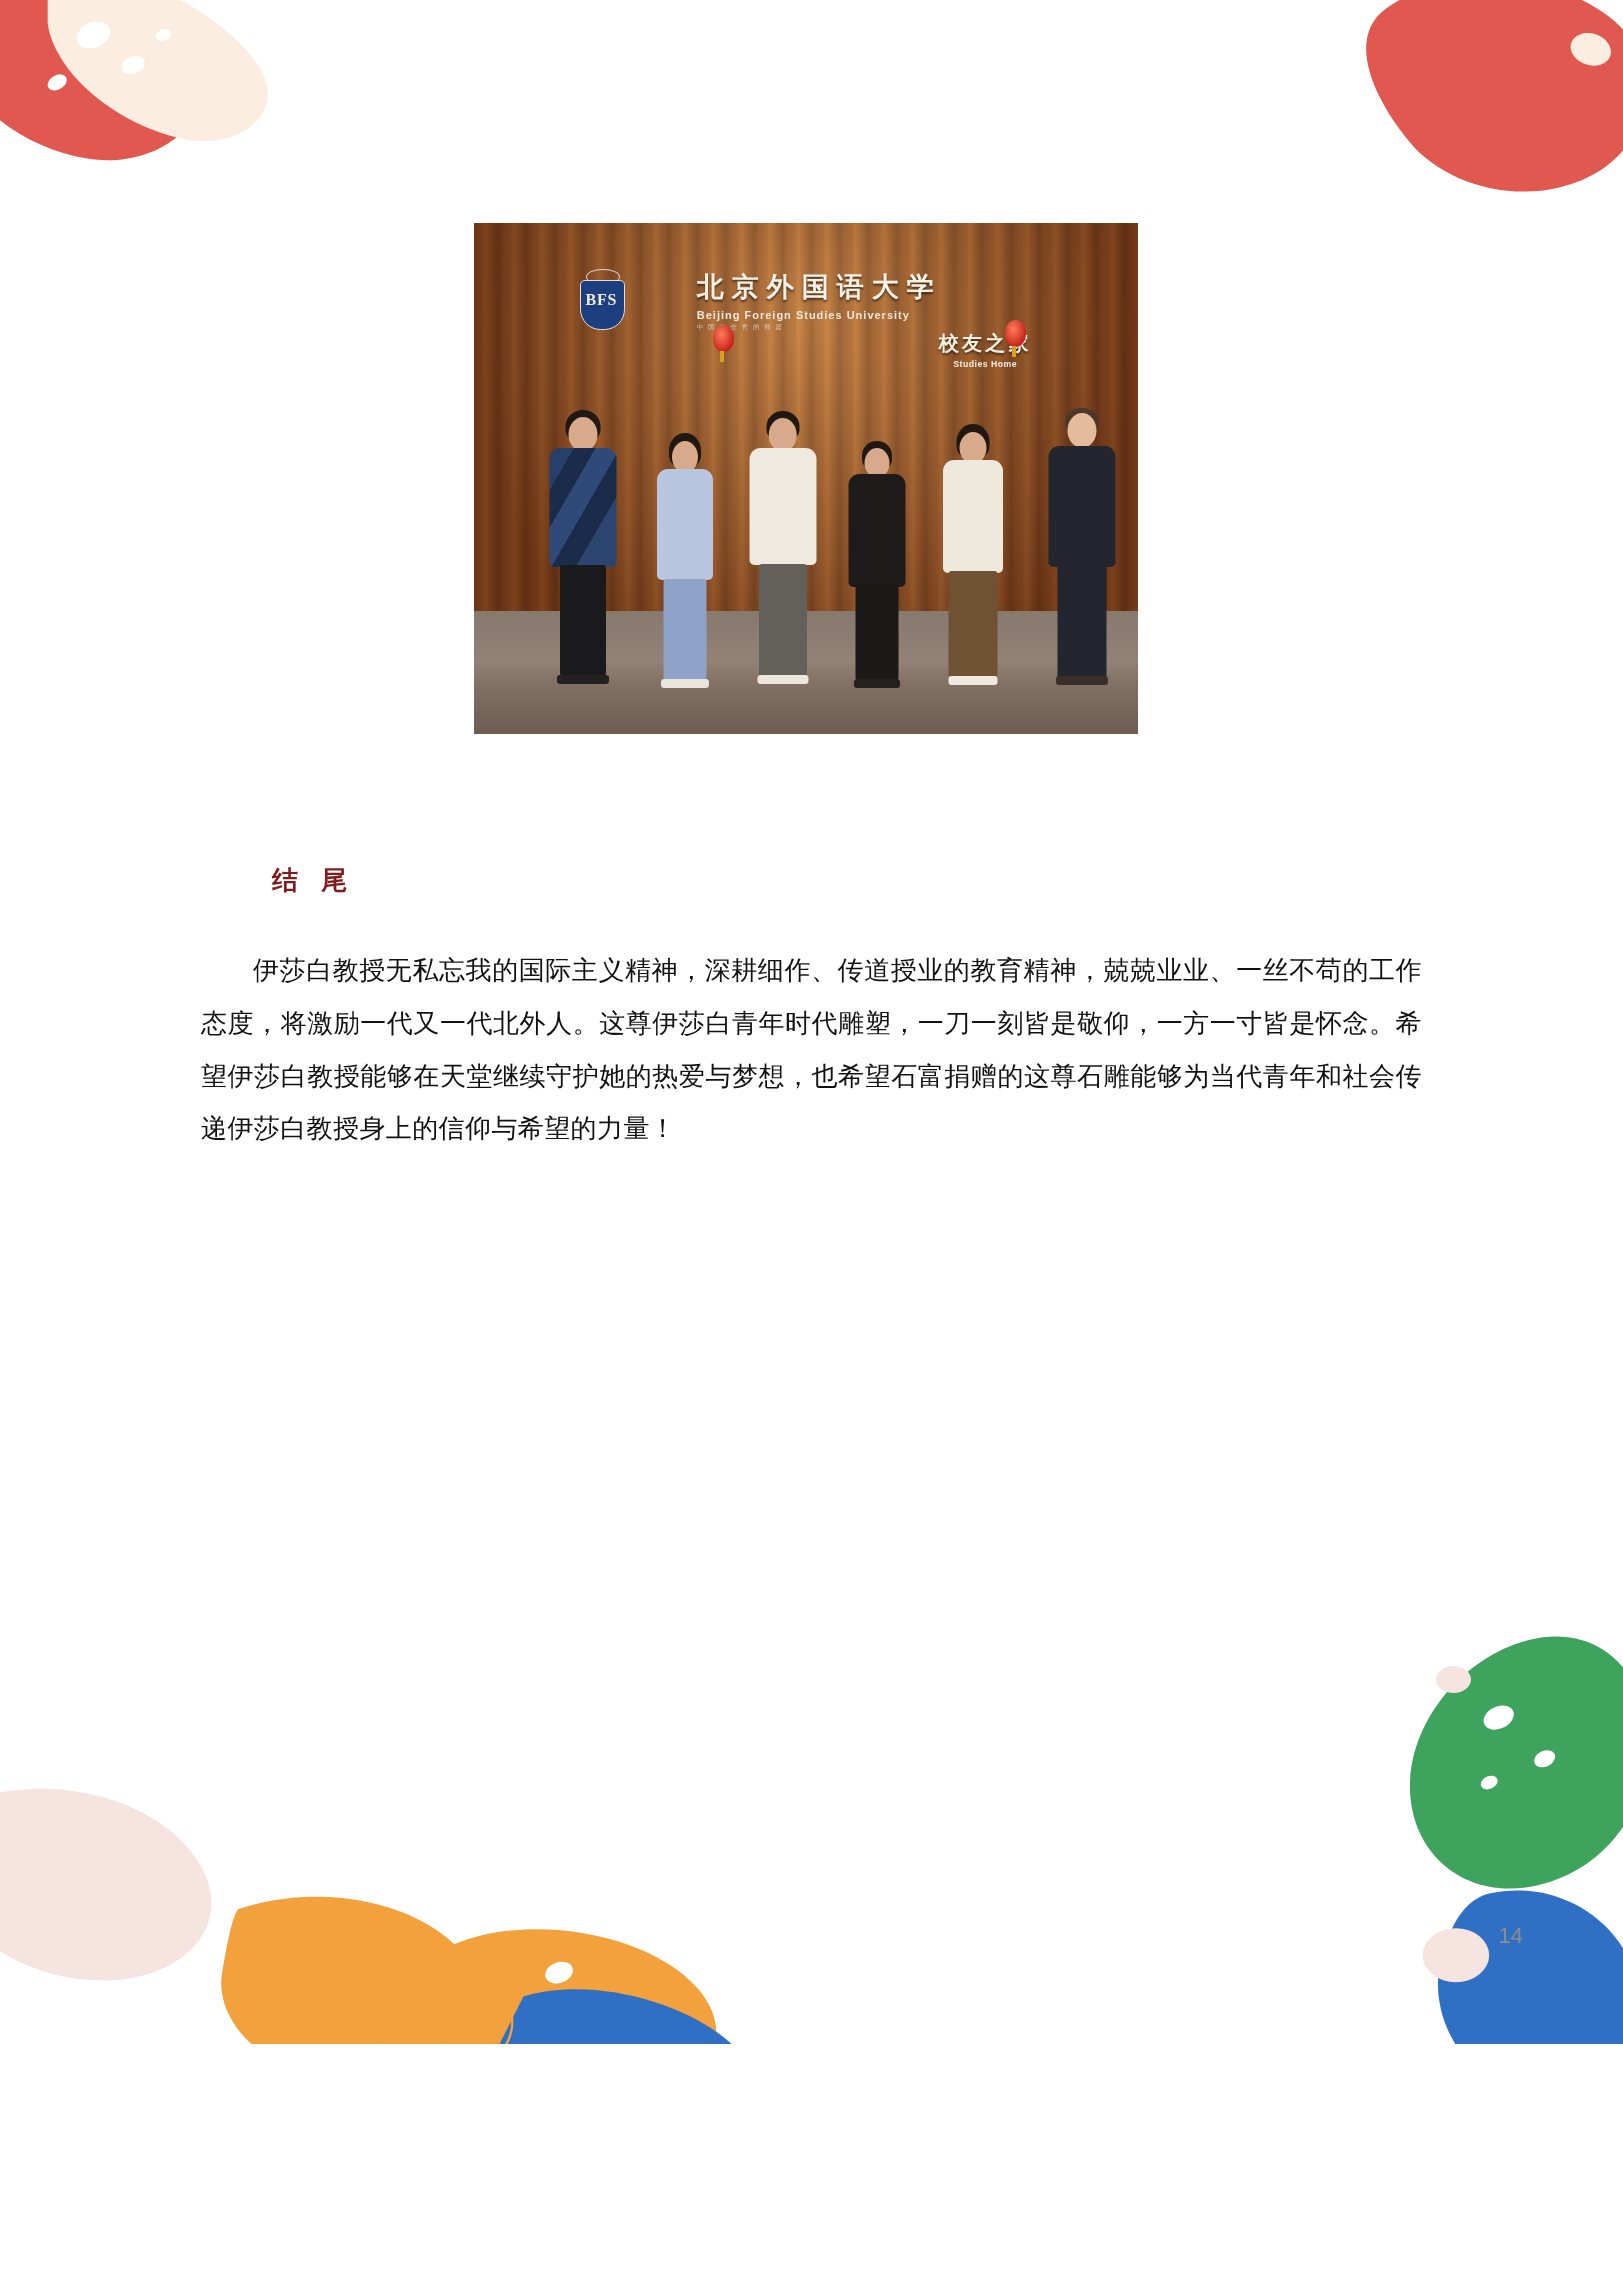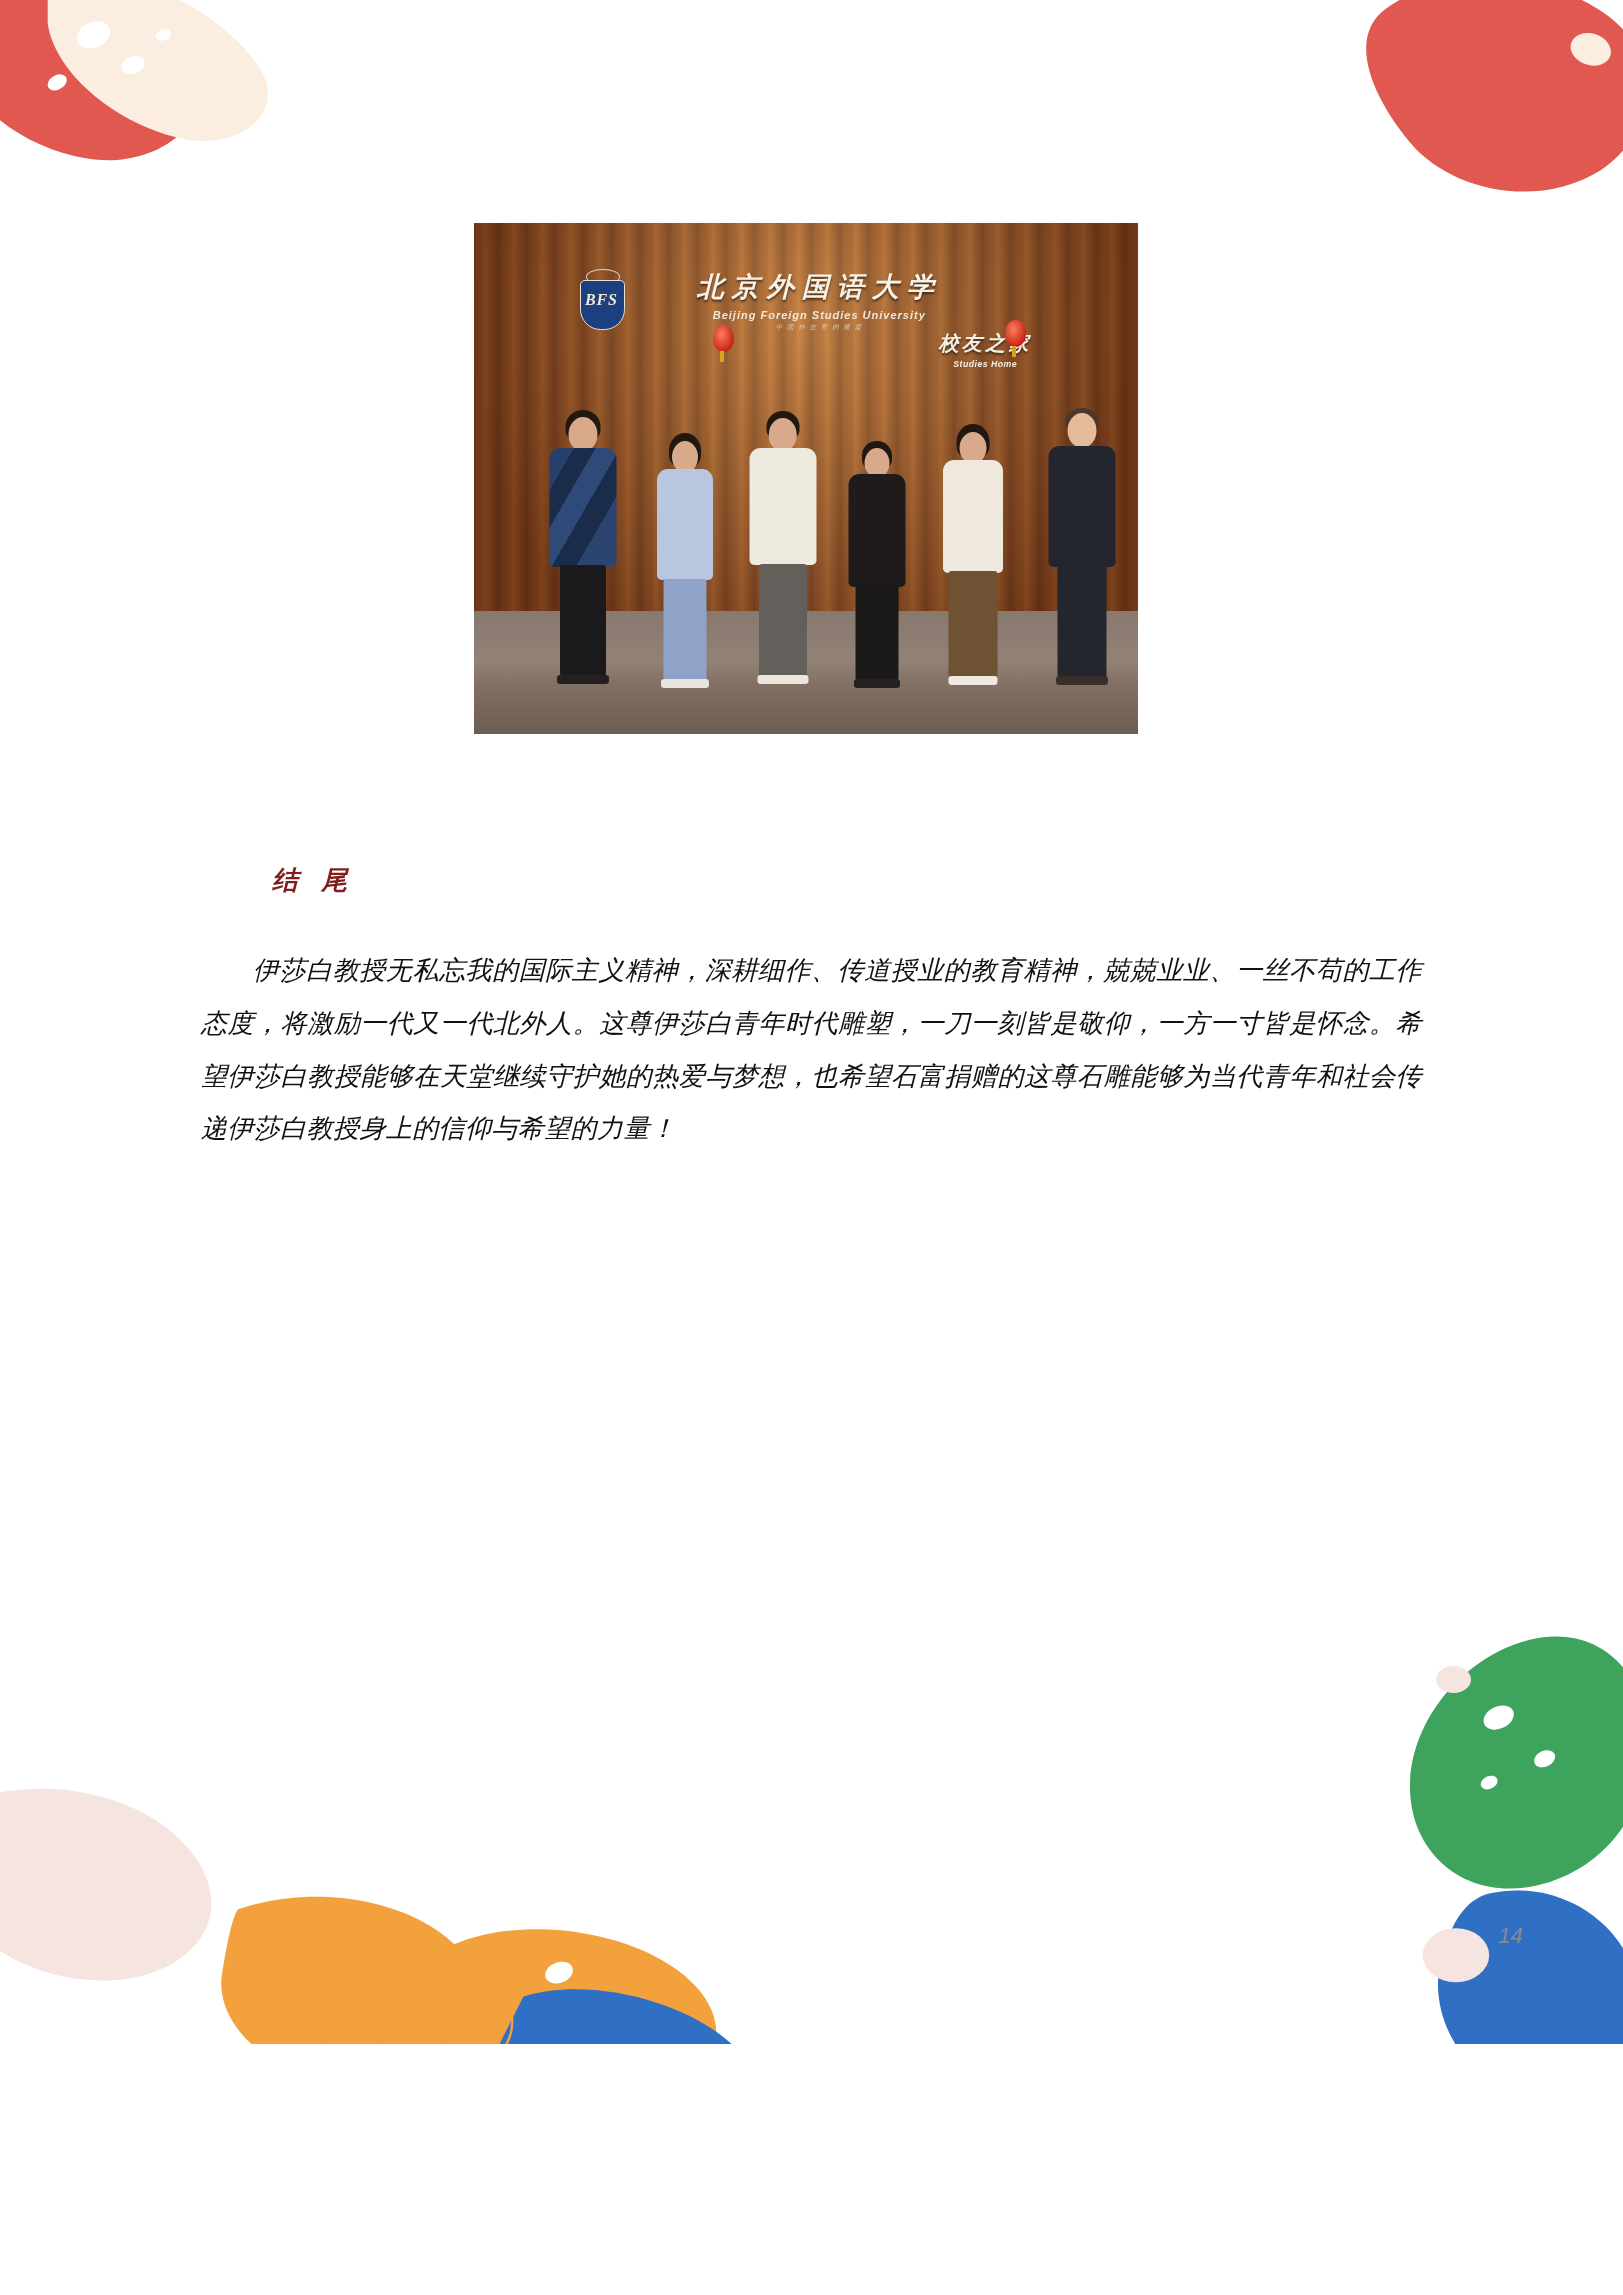--- a/index.html
+++ b/index.html
@@ -9,21 +9,20 @@
   }
   body {
     font-family: "Liberation Sans", sans-serif;
   }
   .page {
     position: relative;
     width: 1624px;
     height: 2044px;
     background: #ffffff;
     overflow: hidden;
-    font-style: italic;
   }
 
   
   .deco {
     position: absolute;
     pointer-events: none;
   }
   .deco svg { display: block; }
 
   
@@ -64,21 +63,21 @@
     left: 0; right: 0; bottom: 0; height: 24%;
     background: linear-gradient(180deg, rgba(255,255,255,.18), rgba(255,255,255,0) 60%);
   }
 
   
   .sign {
     position: absolute;
     left: 52%;
     top: 9%;
     transform: translateX(-50%);
-    text-align: center;
+    text-align: left;
     color: #f3ece2;
     white-space: nowrap;
   }
   .sign .cn {
     font-family: "Liberation Serif", serif;
     font-size: 27px;
     letter-spacing: 8px;
     font-weight: 700;
     color: #f7f1e6;
     text-shadow: 0 1.6px 2.4px rgba(0,0,0,.6);

